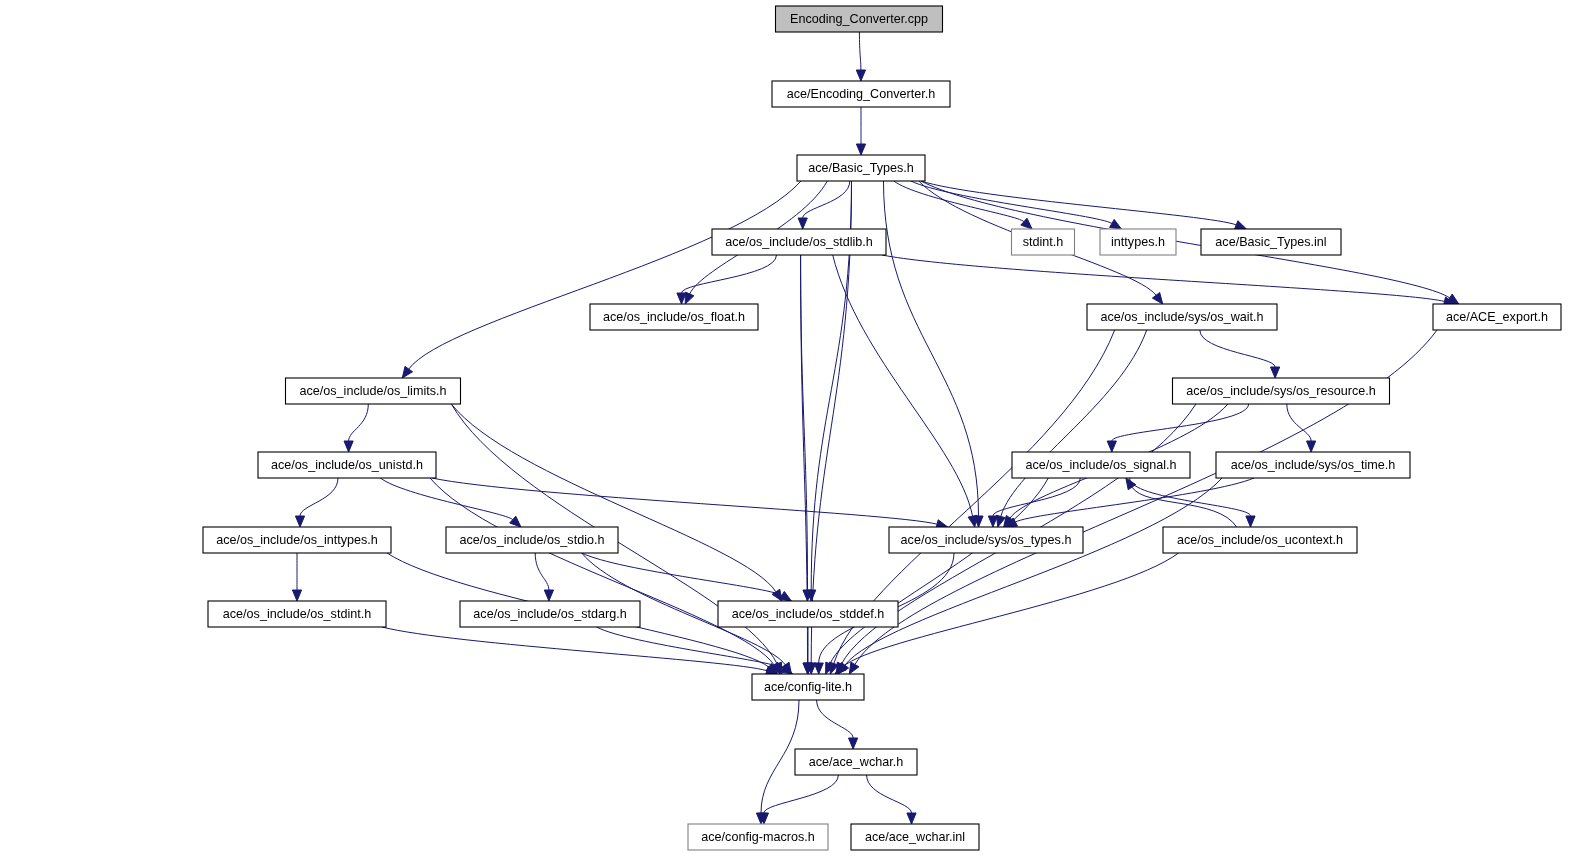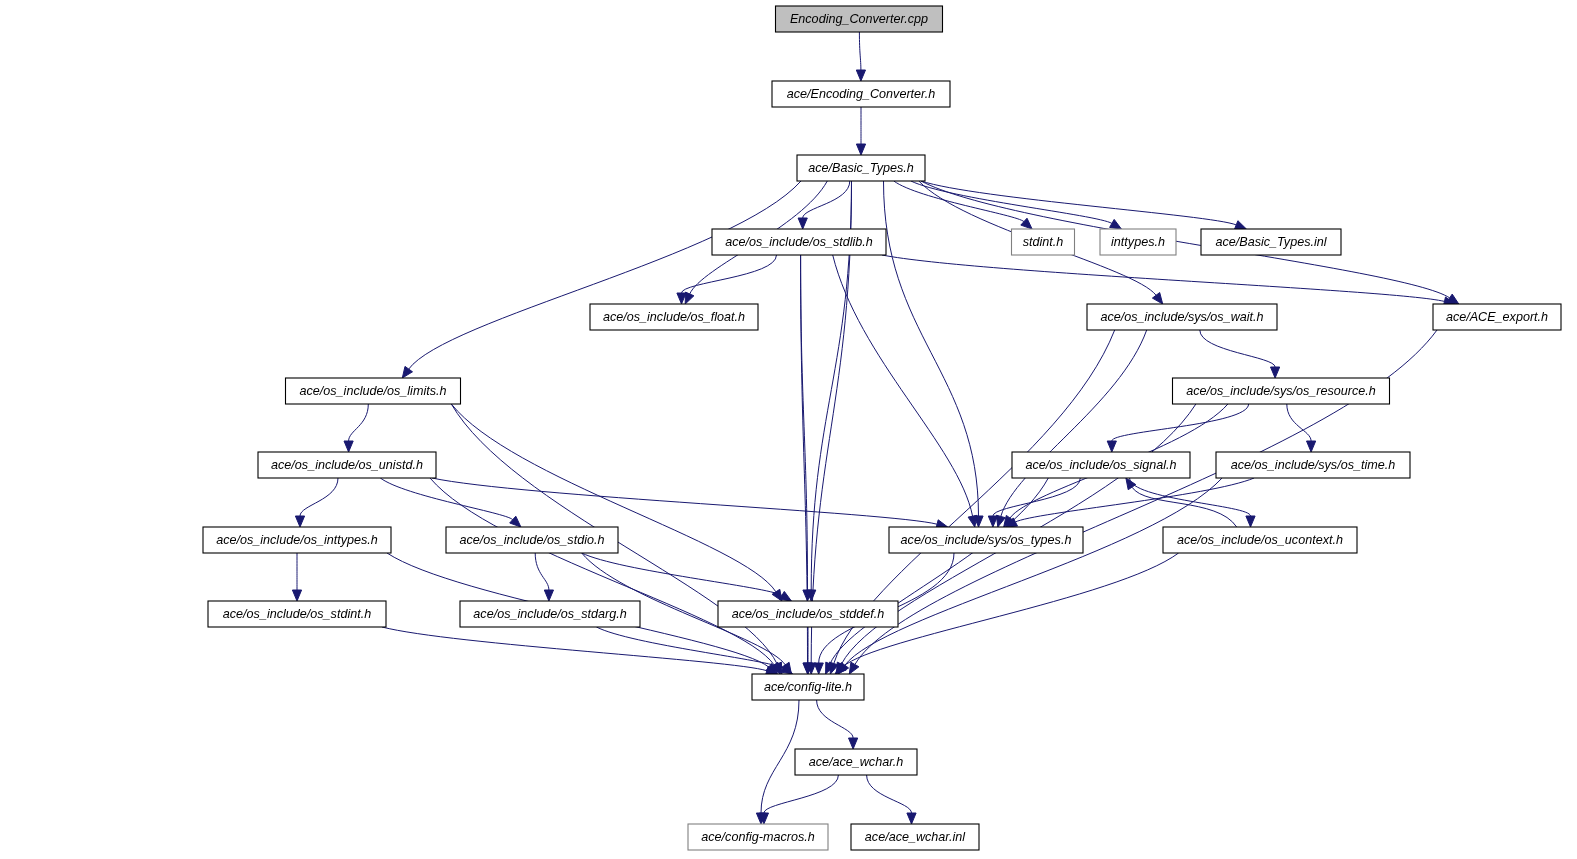--- a/index.html
+++ b/index.html
@@ -7,21 +7,20 @@
     padding: 0;
     background: #ffffff;
   }
   #graph-root {
     position: relative;
     width: 1577px;
     height: 859px;
     background: #ffffff;
     font-family: "Liberation Sans", sans-serif;
     overflow: hidden;
-    font-style: italic;
   }
   svg#graph-svg {
     position: absolute;
     left: 0;
     top: 0;
     width: 1577px;
     height: 859px;
   }
   .edge-path {
     fill: none;

